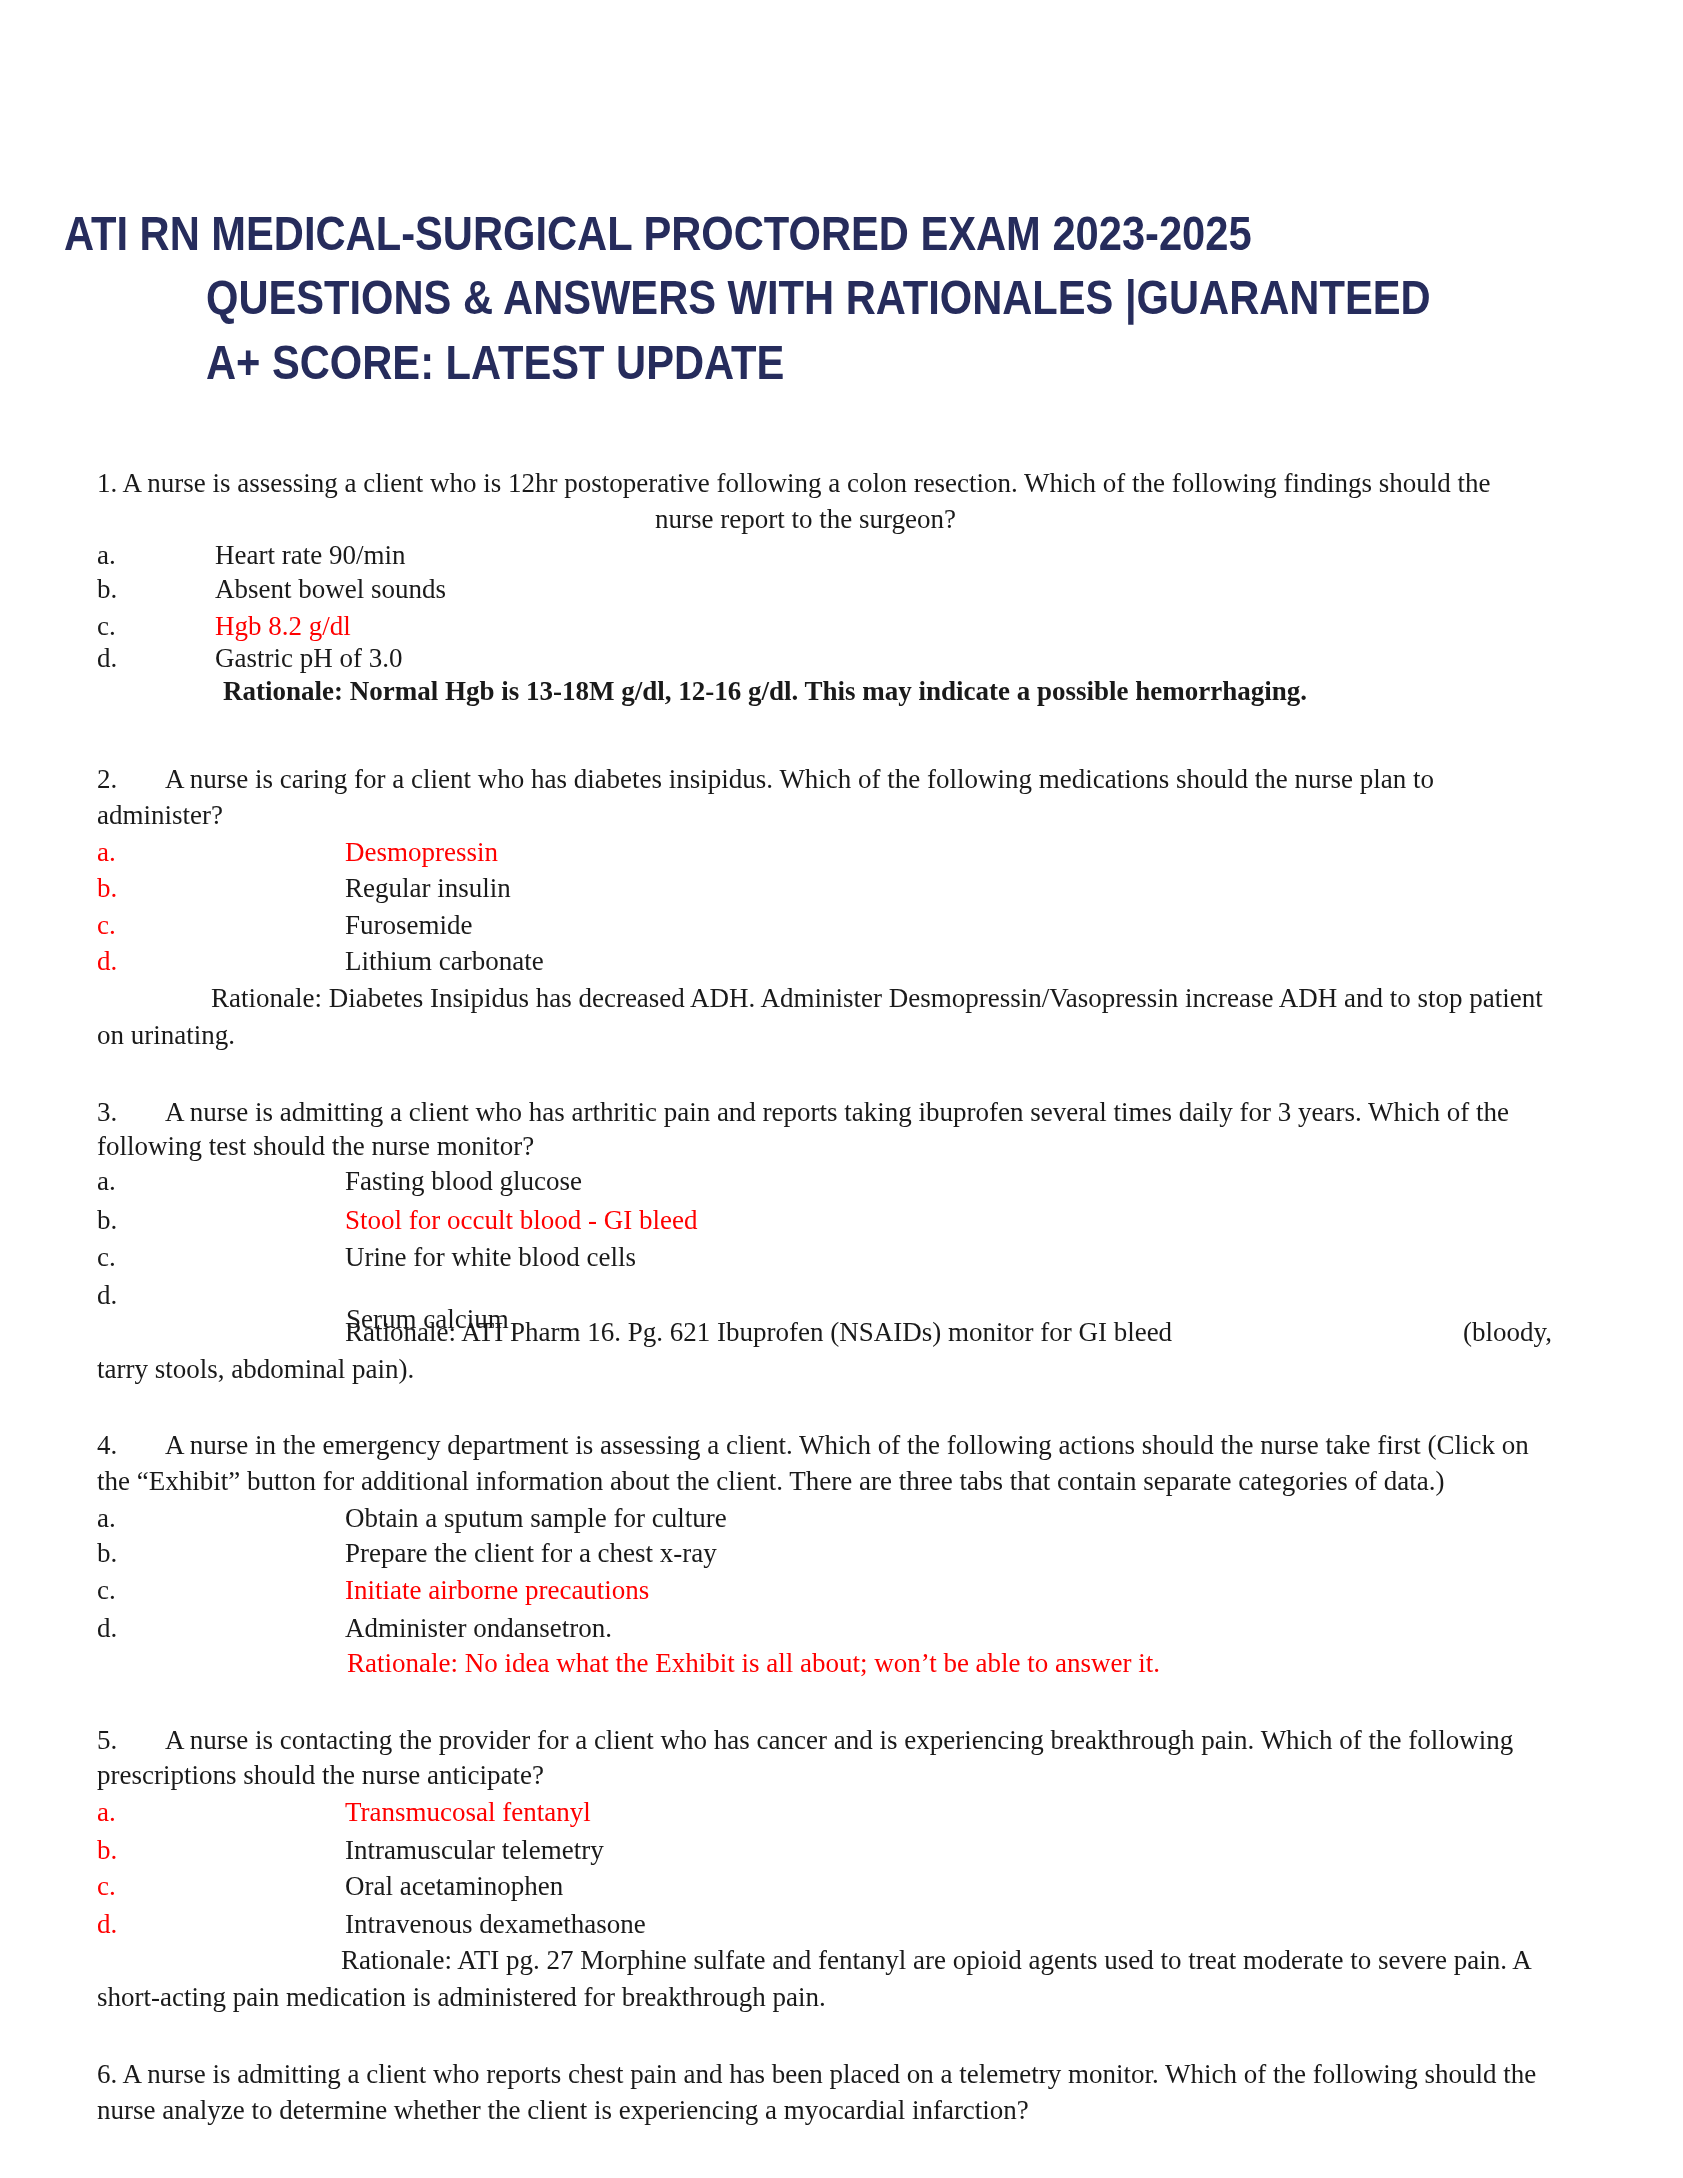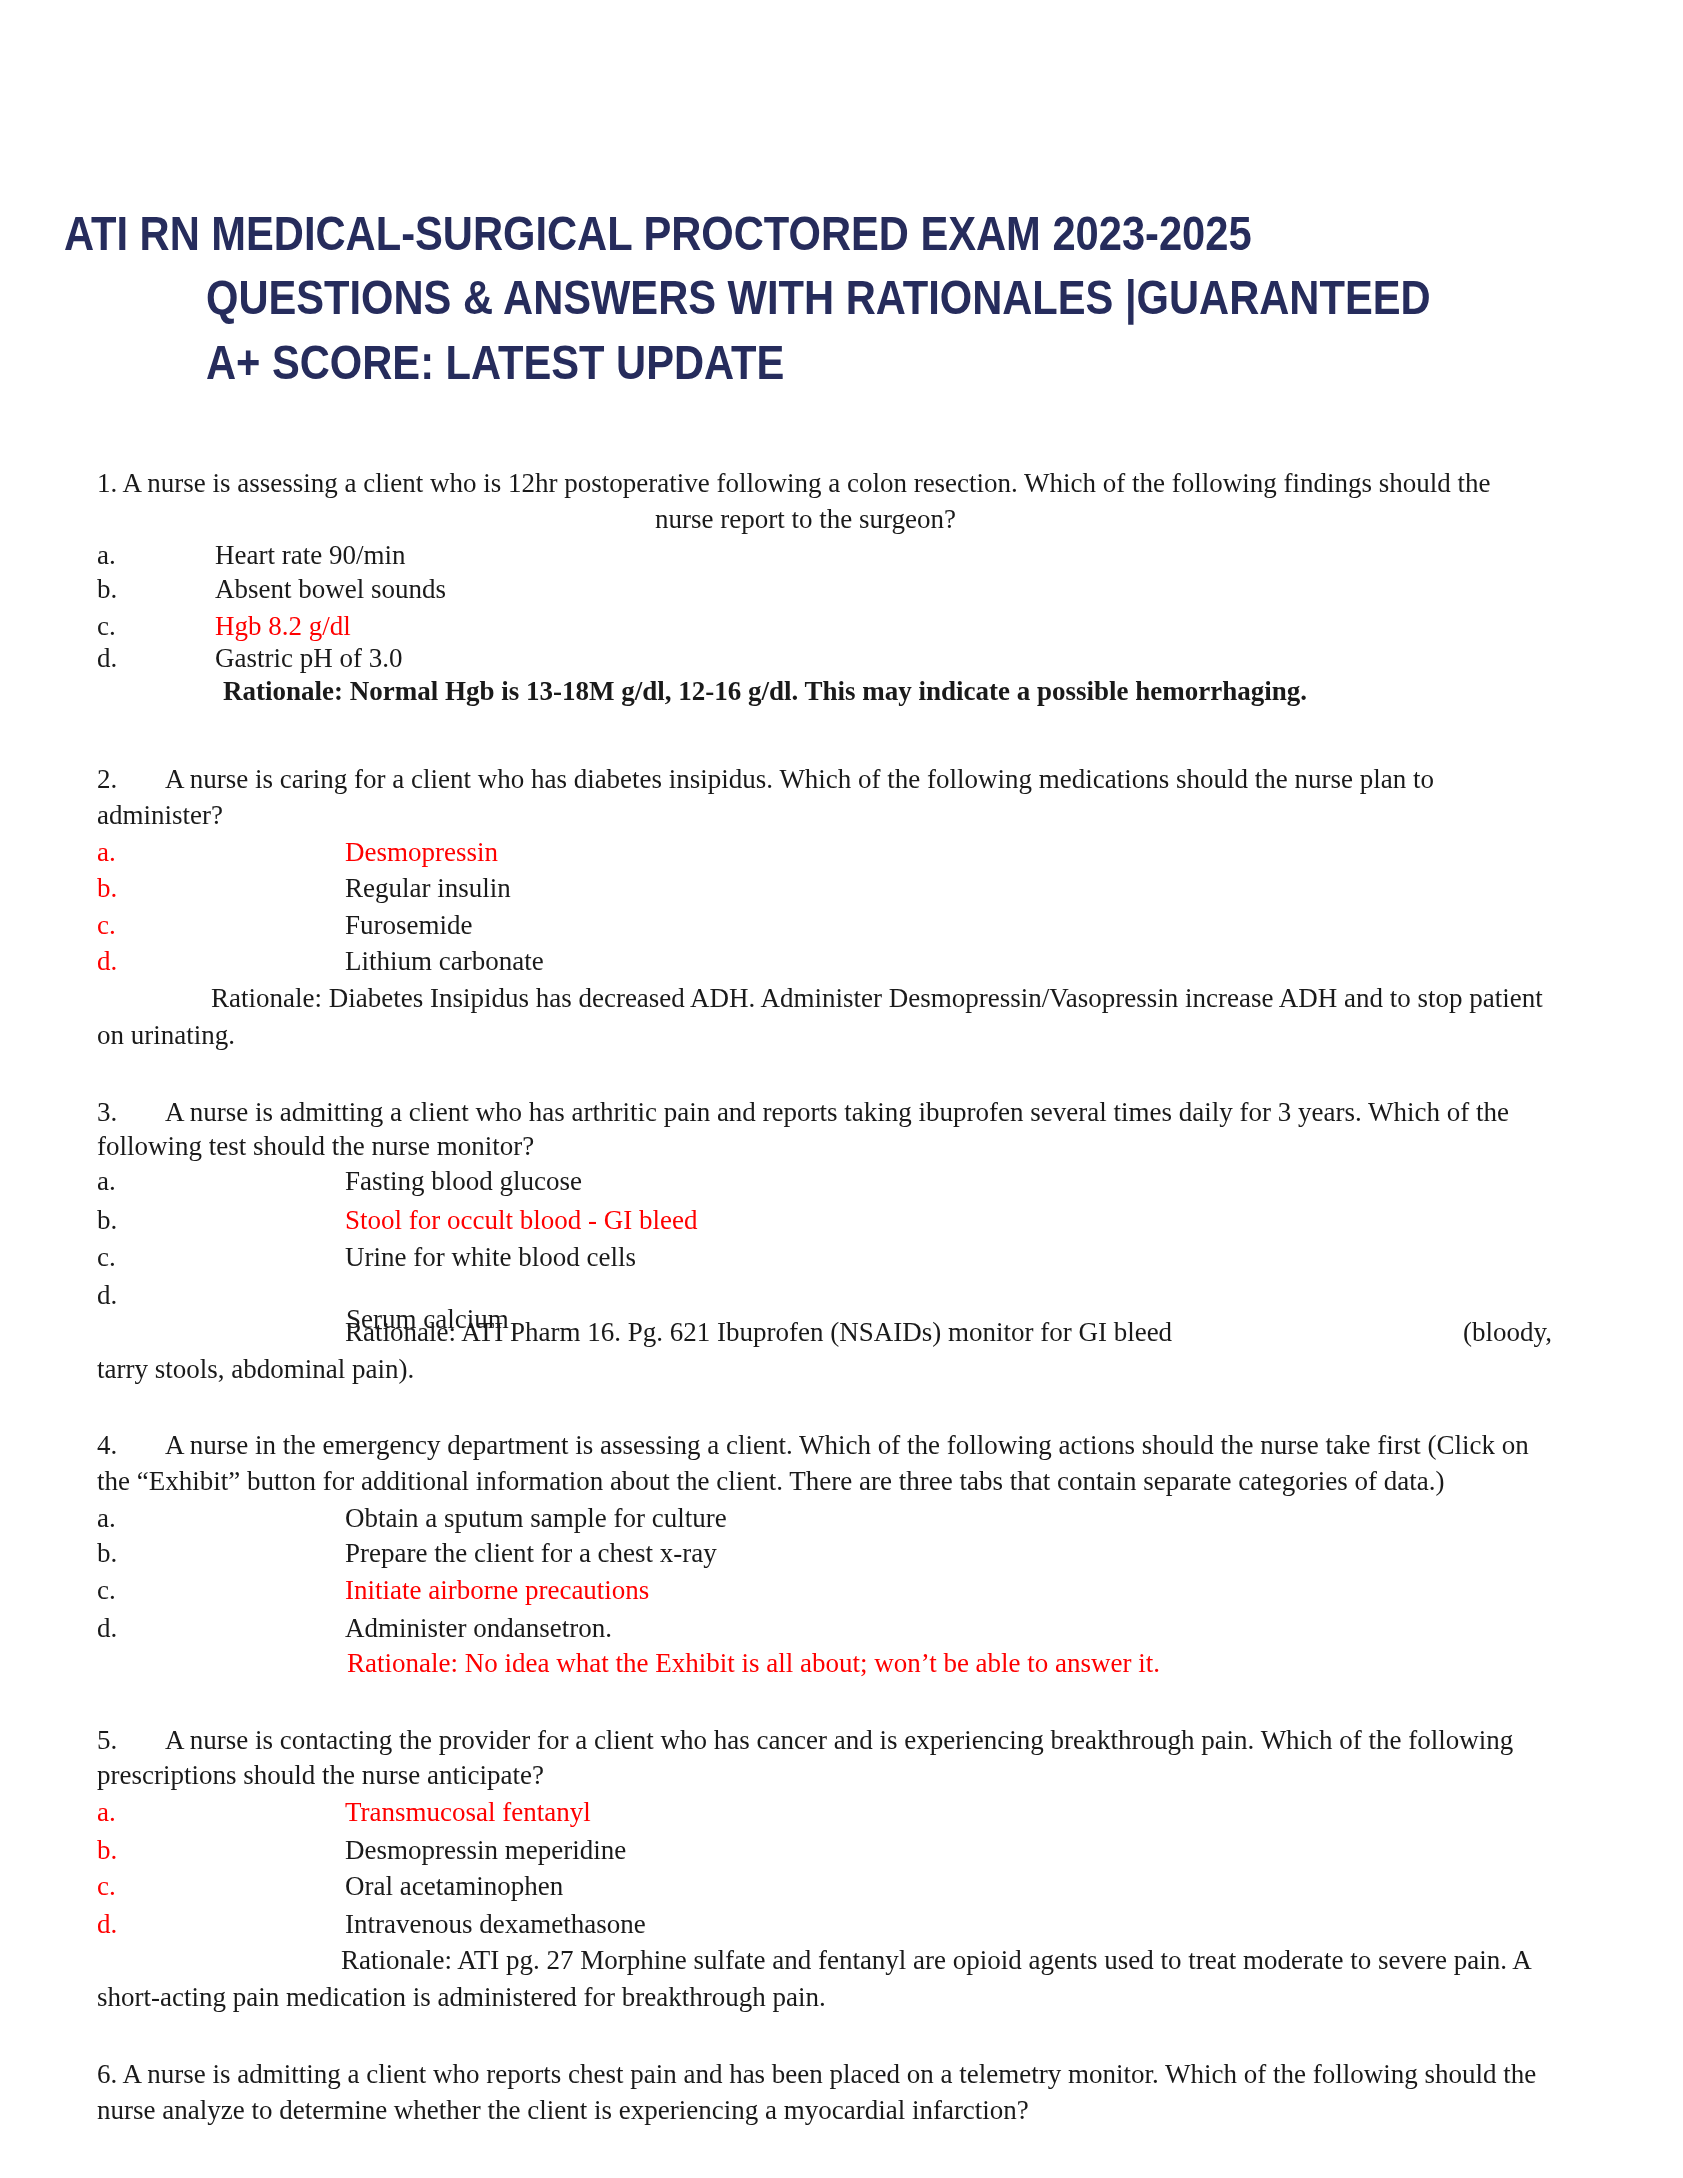--- a/index.html
+++ b/index.html
@@ -89,21 +89,21 @@
     <div class="ln red" style="left:347px; top:1650px;">Rationale: No idea what the Exhibit is all about; won’t be able to answer it.</div>
   </div>
 
   <div>
     <div class="ln" style="left:97px; top:1727px;">5.</div>
     <div class="ln" style="left:165px; top:1727px;">A nurse is contacting the provider for a client who has cancer and is experiencing breakthrough pain. Which of the following</div>
     <div class="ln" style="left:97px; top:1762px;">prescriptions should the nurse anticipate?</div>
     <div class="ln red" style="left:97px; top:1799px;">a.</div>
     <div class="ln red" style="left:345px; top:1799px;">Transmucosal fentanyl</div>
     <div class="ln red" style="left:97px; top:1837px;">b.</div>
-    <div class="ln" style="left:345px; top:1837px;">Desmopressin meperidine</div>
+    <div class="ln" style="left:345px; top:1837px;">Intramuscular telemetry</div>
     <div class="ln red" style="left:97px; top:1873px;">c.</div>
     <div class="ln" style="left:345px; top:1873px;">Oral acetaminophen</div>
     <div class="ln red" style="left:97px; top:1911px;">d.</div>
     <div class="ln" style="left:345px; top:1911px;">Intravenous dexamethasone</div>
     <div class="ln" style="left:341px; top:1947px;">Rationale: ATI pg. 27 Morphine sulfate and fentanyl are opioid agents used to treat moderate to severe pain. A</div>
     <div class="ln" style="left:97px; top:1984px;">short-acting pain medication is administered for breakthrough pain.</div>
   </div>
 
   <div>
     <div class="ln" style="left:97px; top:2061px;"><span>6.</span> <span>A nurse is admitting a client who reports chest pain and has been placed on a telemetry monitor. Which of the following should the</span></div>

